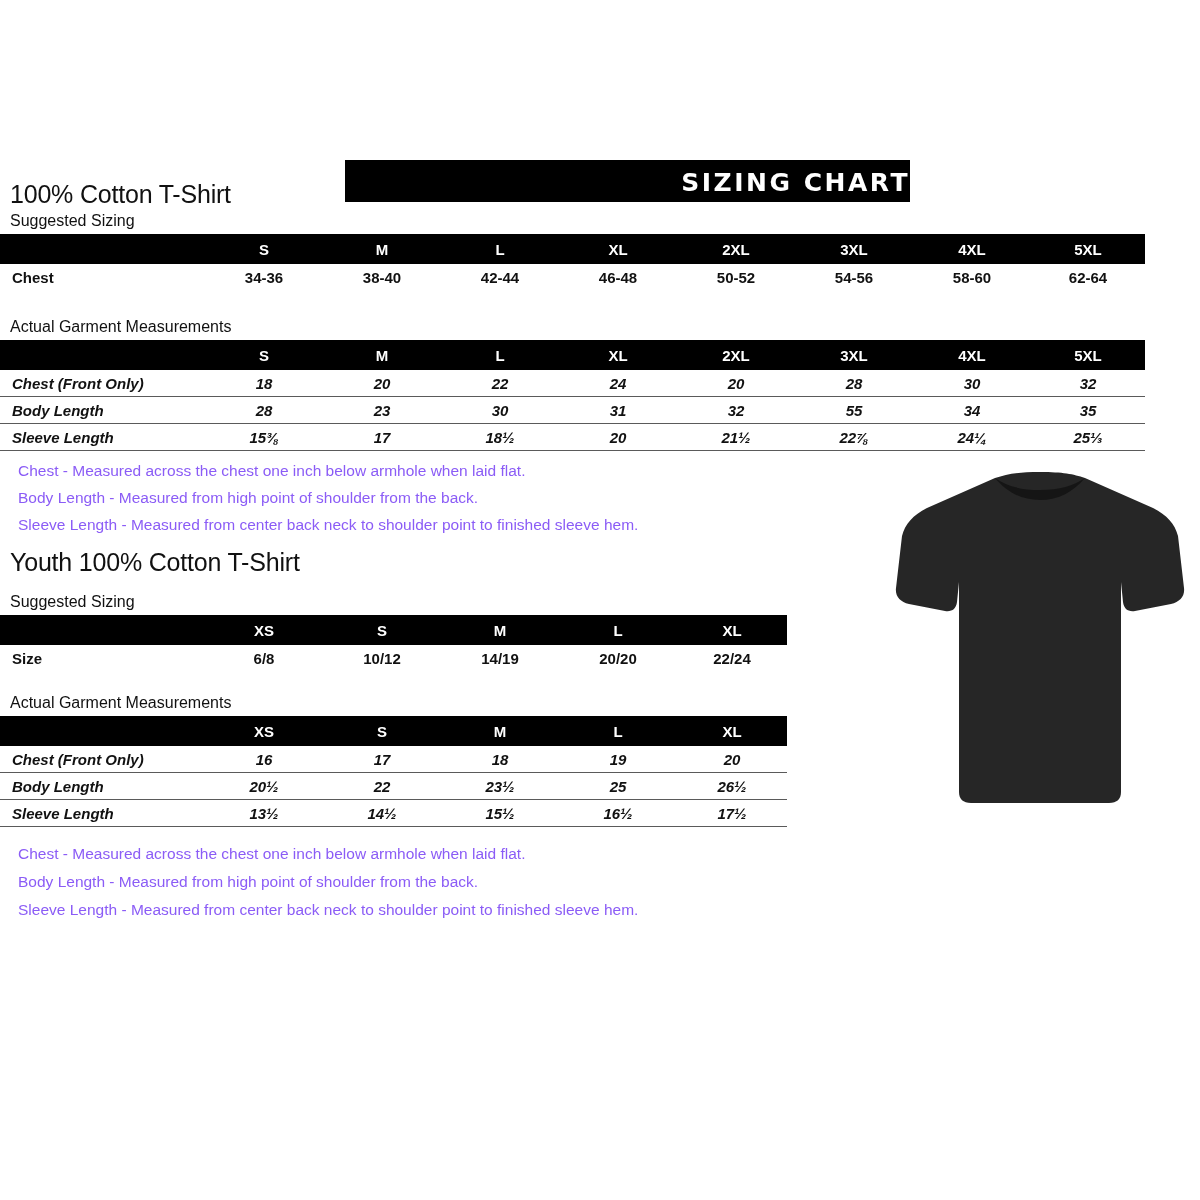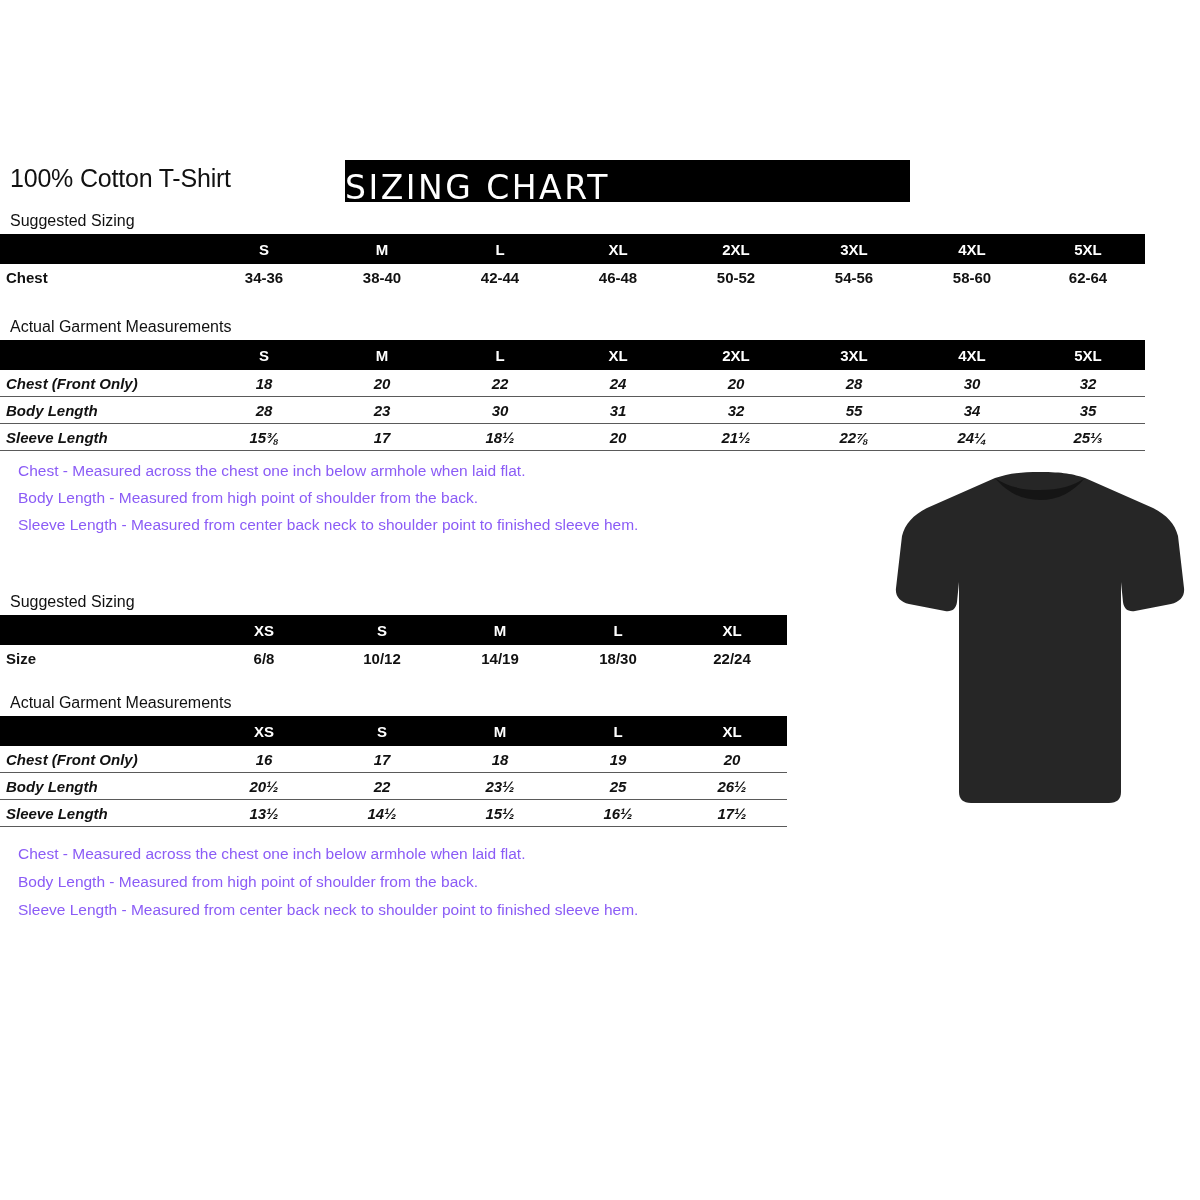--- a/index.html
+++ b/index.html
@@ -26,42 +26,42 @@
   .title-row {
     position: absolute;
     left: 10px;
     top: 160px;
     width: 1180px;
     height: 44px;
   }
   .main-title {
     position: absolute;
     left: 0;
-    top: 4px;
+    top: 20px;
     font-size: 25px;
     font-weight: 400;
     letter-spacing: -0.2px;
     white-space: nowrap;
   }
   .sizing-banner {
     position: absolute;
     left: 335px;
     top: 0px;
     width: 565px;
     height: 42px;
     background: #000000;
   }
   .sizing-banner span {
     position: absolute;
     left: 0; right: 0;
     top: 8px;
-    text-align: left;
+    text-align: right;
     color: #ffffff;
-    font-size: 33px;
-    font-weight: normal;
+    font-size: 25px;
+    font-weight: bold;
     letter-spacing: 2.5px;
     font-family: "DejaVu Sans", sans-serif;
   }
 
   .sublabel {
     position: absolute;
     font-size: 16px;
     font-weight: 400;
     color: #111111;
     white-space: nowrap;
@@ -85,21 +85,21 @@
   }
   .tbl .hdr td {
     background: #000000;
     color: #ffffff;
     height: 30px;
     font-size: 15px;
     font-weight: bold;
   }
   .tbl td.lbl {
     text-align: left;
-    padding-left: 6px;
+    padding-left: 12px;
     font-weight: bold;
   }
   .tbl .hdr td.lbl {
     background: #000000;
     color: #ffffff;
   }
   .rule-row td {
     border-bottom: 1.5px solid #5a5a5a;
     font-style: italic;
   }
@@ -242,20 +242,21 @@
       <td>24¼</td>
       <td>25⅓</td>
     </tr>
   </tbody>
     </table>
 
   <div class="note" style="left:18px; top:462px;">Chest - Measured across the chest one inch below armhole when laid flat.</div>
   <div class="note" style="left:18px; top:489px;">Body Length - Measured from high point of shoulder from the back.</div>
   <div class="note" style="left:18px; top:516px;">Sleeve Length - Measured from center back neck to shoulder point to finished sleeve hem.</div>
 
+  <div class="youth-title">Youth 100% Cotton T-Shirt</div>
 
   <div class="sublabel" style="left:10px; top:593px;">Suggested Sizing</div>
 
   <table class="tbl" style="left:0px; top:615px; width:787px;">
     <colgroup>
       <col style="width:205px">
       <col style="width:118px">
         <col style="width:118px">
         <col style="width:118px">
         <col style="width:118px">
@@ -268,21 +269,21 @@
       <td>S</td>
       <td>M</td>
       <td>L</td>
       <td>XL</td>
     </tr>
     <tr>
       <td class="lbl">Size</td>
       <td>6/8</td>
       <td>10/12</td>
       <td>14/19</td>
-      <td>18/30</td>
+      <td>20/20</td>
       <td>22/24</td>
     </tr>
   </tbody>
     </table>
 
   <div class="sublabel" style="left:10px; top:694px;">Actual Garment Measurements</div>
 
   <table class="tbl" style="left:0px; top:716px; width:787px;">
     <colgroup>
       <col style="width:205px">

